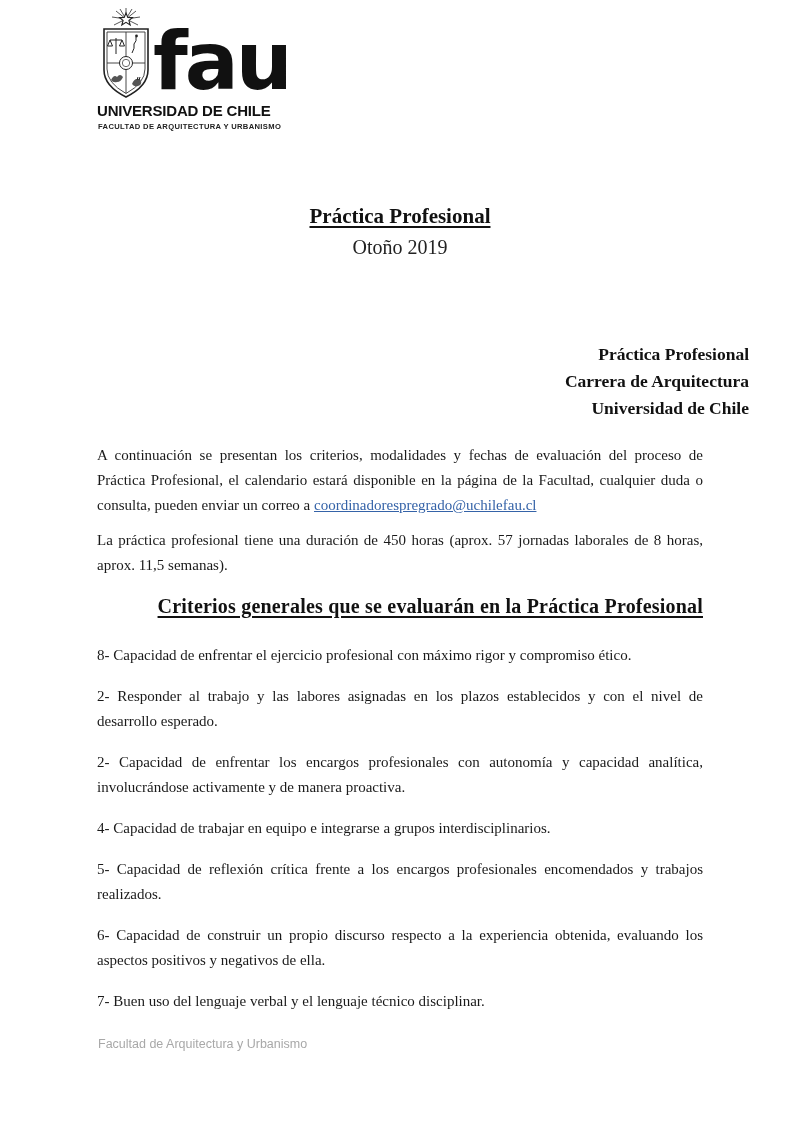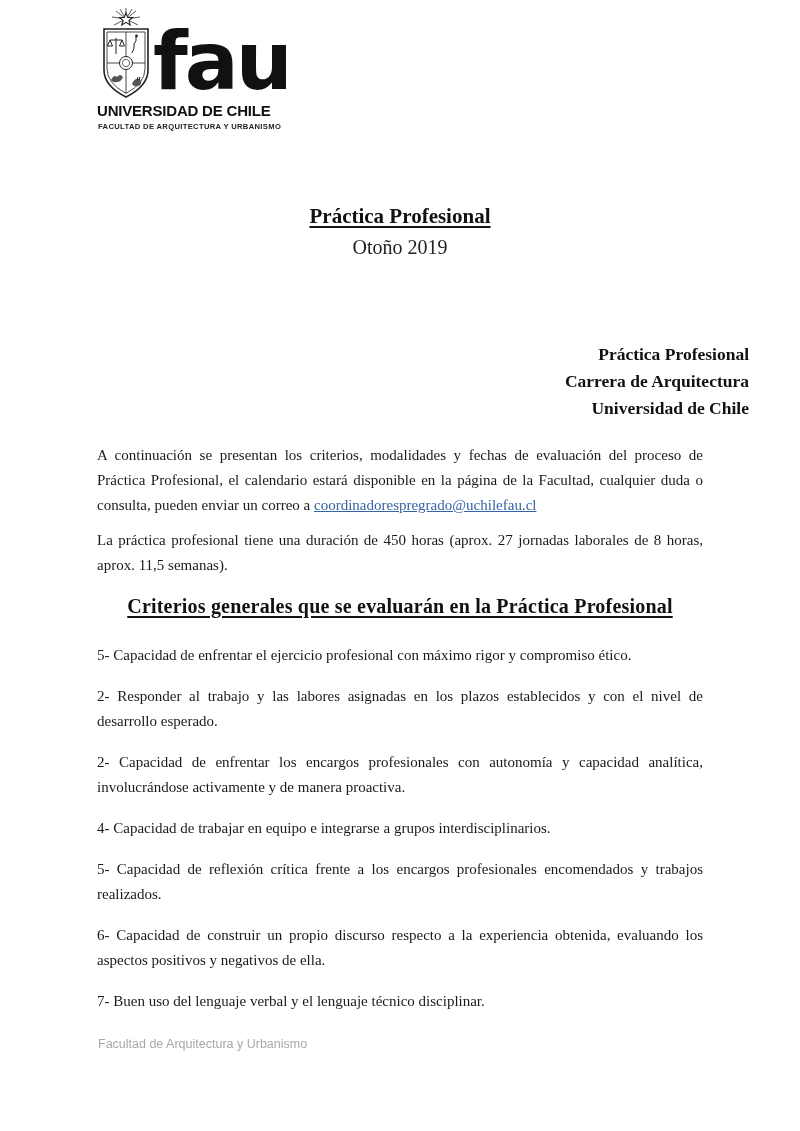--- a/index.html
+++ b/index.html
@@ -53,21 +53,21 @@
   
   .content {
     position:absolute; top:443px; left:97px; width:606px;
     font-size:15px; line-height:25px; text-align:justify;
   }
   .content p { margin:0; }
   .para-intro   { margin-bottom:10px !important; }
   .para-duration{ margin-bottom:16px !important; }
   .email-link { text-decoration:underline; cursor:pointer; }
   .section-heading {
-    font-size:20px; font-weight:700; text-align:center;
+    font-size:20px; font-weight:700; text-align:right;
     text-decoration:underline; text-underline-offset:3px;
     margin:0 0 24px 0 !important; color:#111;
     letter-spacing:0.2px;
   }
   .criteria-item { margin-bottom:16px !important; }
   .criteria-item:last-child { margin-bottom:0 !important; }
 
   
   .footer {
     position:absolute; left:98px; top:1036px;
@@ -143,25 +143,25 @@
 
   <div class="heading-block">
     <div>Práctica Profesional</div>
     <div>Carrera de Arquitectura</div>
     <div>Universidad de Chile</div>
   </div>
 
   <div class="content">
     <p class="para-intro"><span>A continuación se presentan los criterios, modalidades y fechas de evaluación del proceso de Práctica Profesional, el calendario estará disponible en la página de la Facultad, cualquier duda o consulta, pueden enviar un correo a </span><a class="email-link" style="color:#3563a8;">coordinadorespregrado@uchilefau.cl</a></p>
 
-    <p class="para-duration">La práctica profesional tiene una duración de 450 horas (aprox. 27 jornadas laborales de 8 horas, aprox. 11,5 semanas).</p>
+    <p class="para-duration">La práctica profesional tiene una duración de 450 horas (aprox. 57 jornadas laborales de 8 horas, aprox. 11,5 semanas).</p>
 
     <p class="section-heading">Criterios generales que se evaluarán en la Práctica Profesional</p>
 
-    <p class="criteria-item">5- Capacidad de enfrentar el ejercicio profesional con máximo rigor y compromiso ético.</p>
+    <p class="criteria-item">8- Capacidad de enfrentar el ejercicio profesional con máximo rigor y compromiso ético.</p>
     <p class="criteria-item">2- Responder al trabajo y las labores asignadas en los plazos establecidos y con el nivel de desarrollo esperado.</p>
     <p class="criteria-item">2- Capacidad de enfrentar los encargos profesionales con autonomía y capacidad analítica, involucrándose activamente y de manera proactiva.</p>
     <p class="criteria-item">4- Capacidad de trabajar en equipo e integrarse a grupos interdisciplinarios.</p>
     <p class="criteria-item">5- Capacidad de reflexión crítica frente a los encargos profesionales encomendados y trabajos realizados.</p>
     <p class="criteria-item">6- Capacidad de construir un propio discurso respecto a la experiencia obtenida, evaluando los aspectos positivos y negativos de ella.</p>
     <p class="criteria-item">7- Buen uso del lenguaje verbal y el lenguaje técnico disciplinar.</p>
   </div>
 
   <div class="footer" style="color:#a8a8a8;">
     <div>Facultad de Arquitectura y Urbanismo</div>

